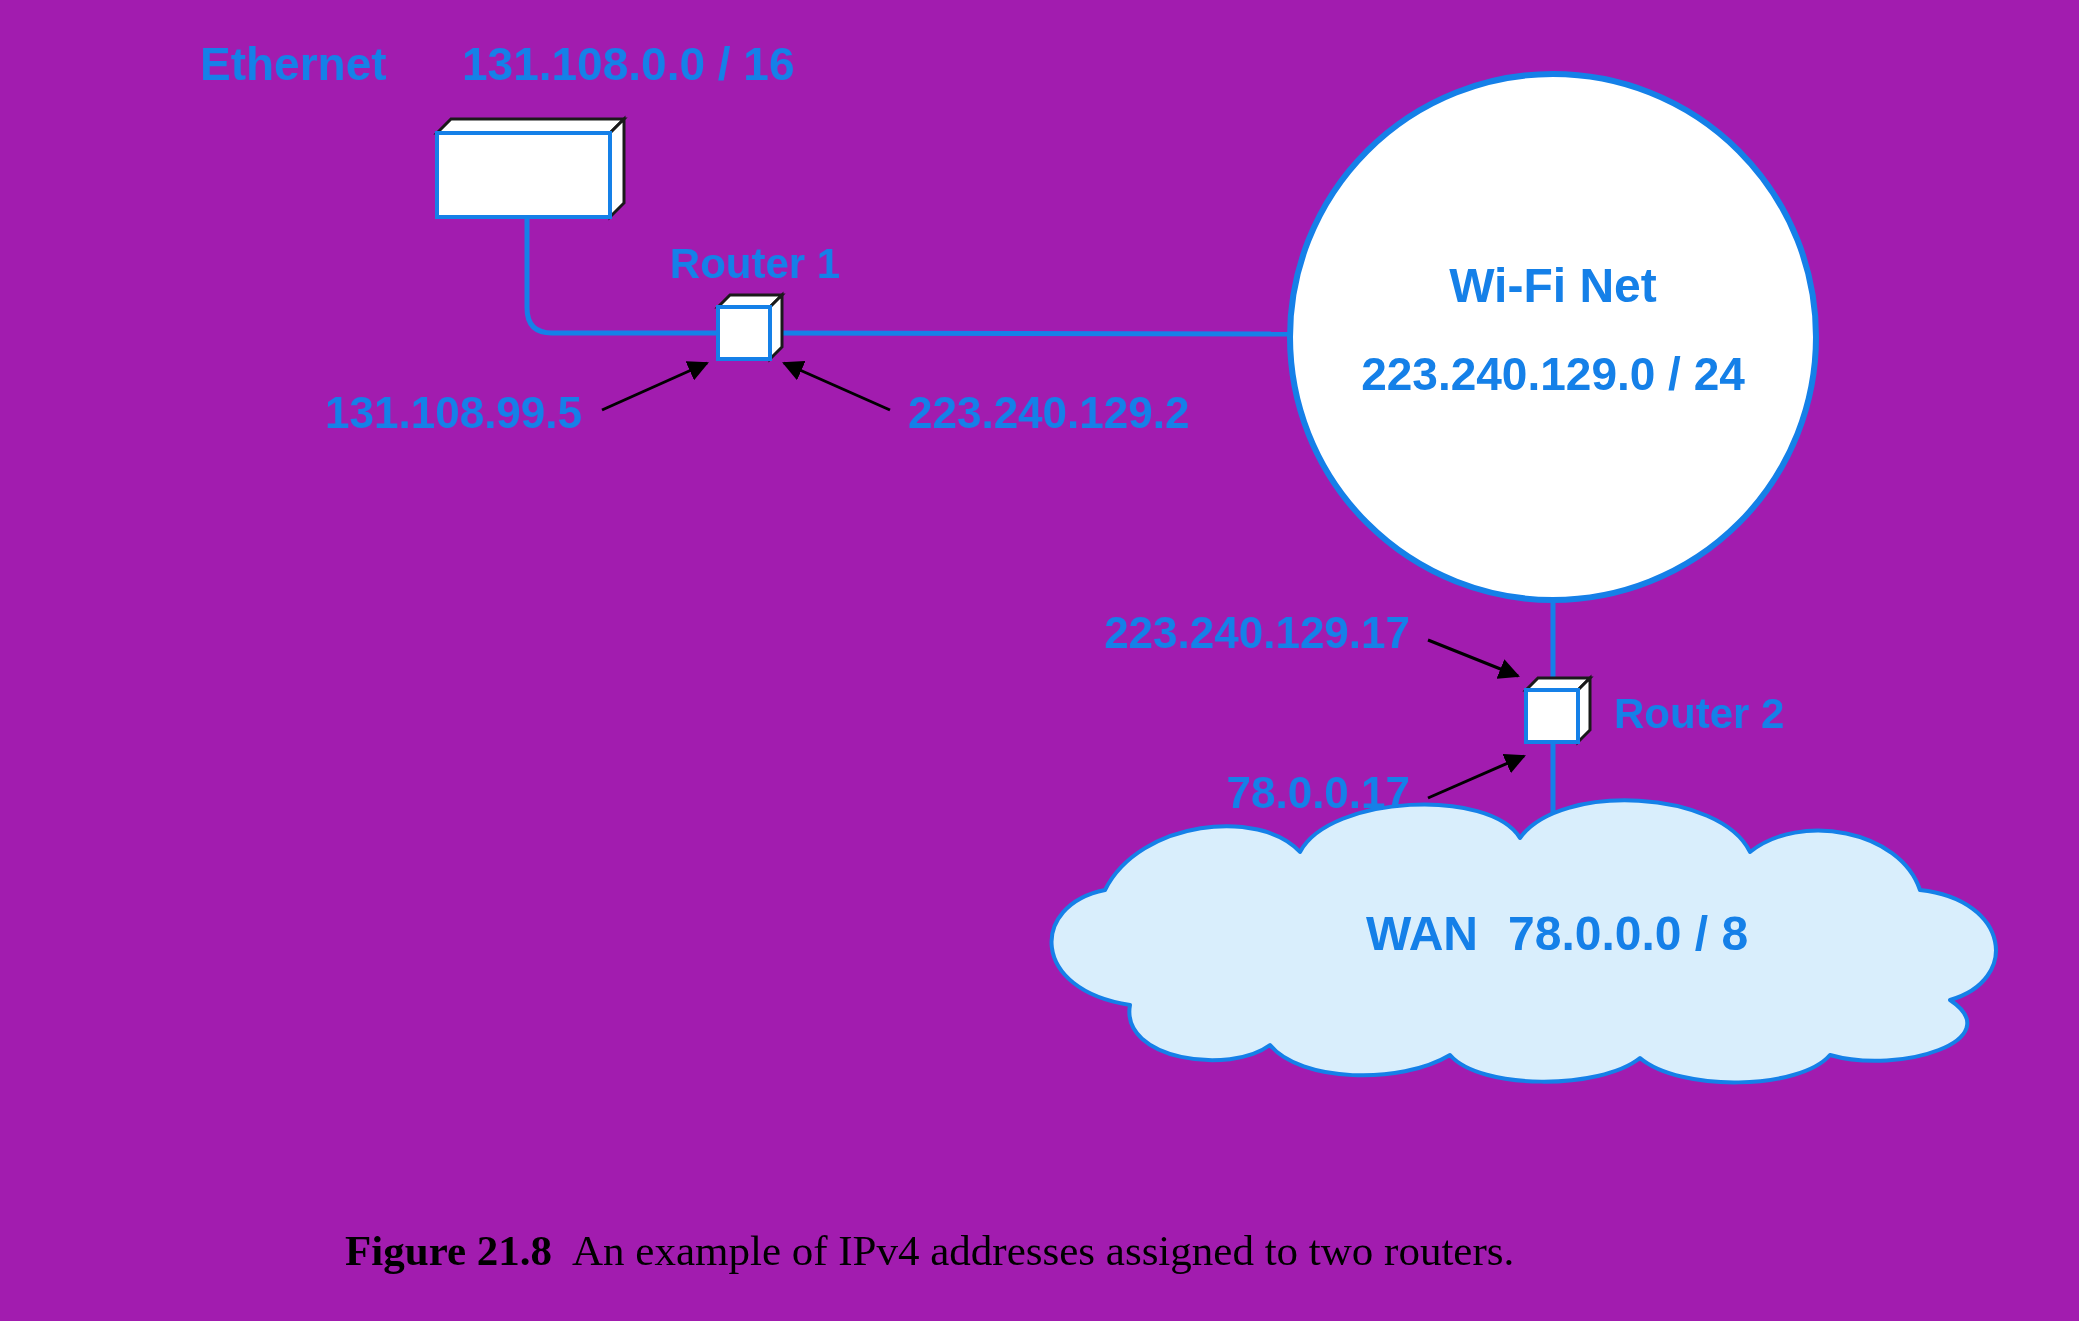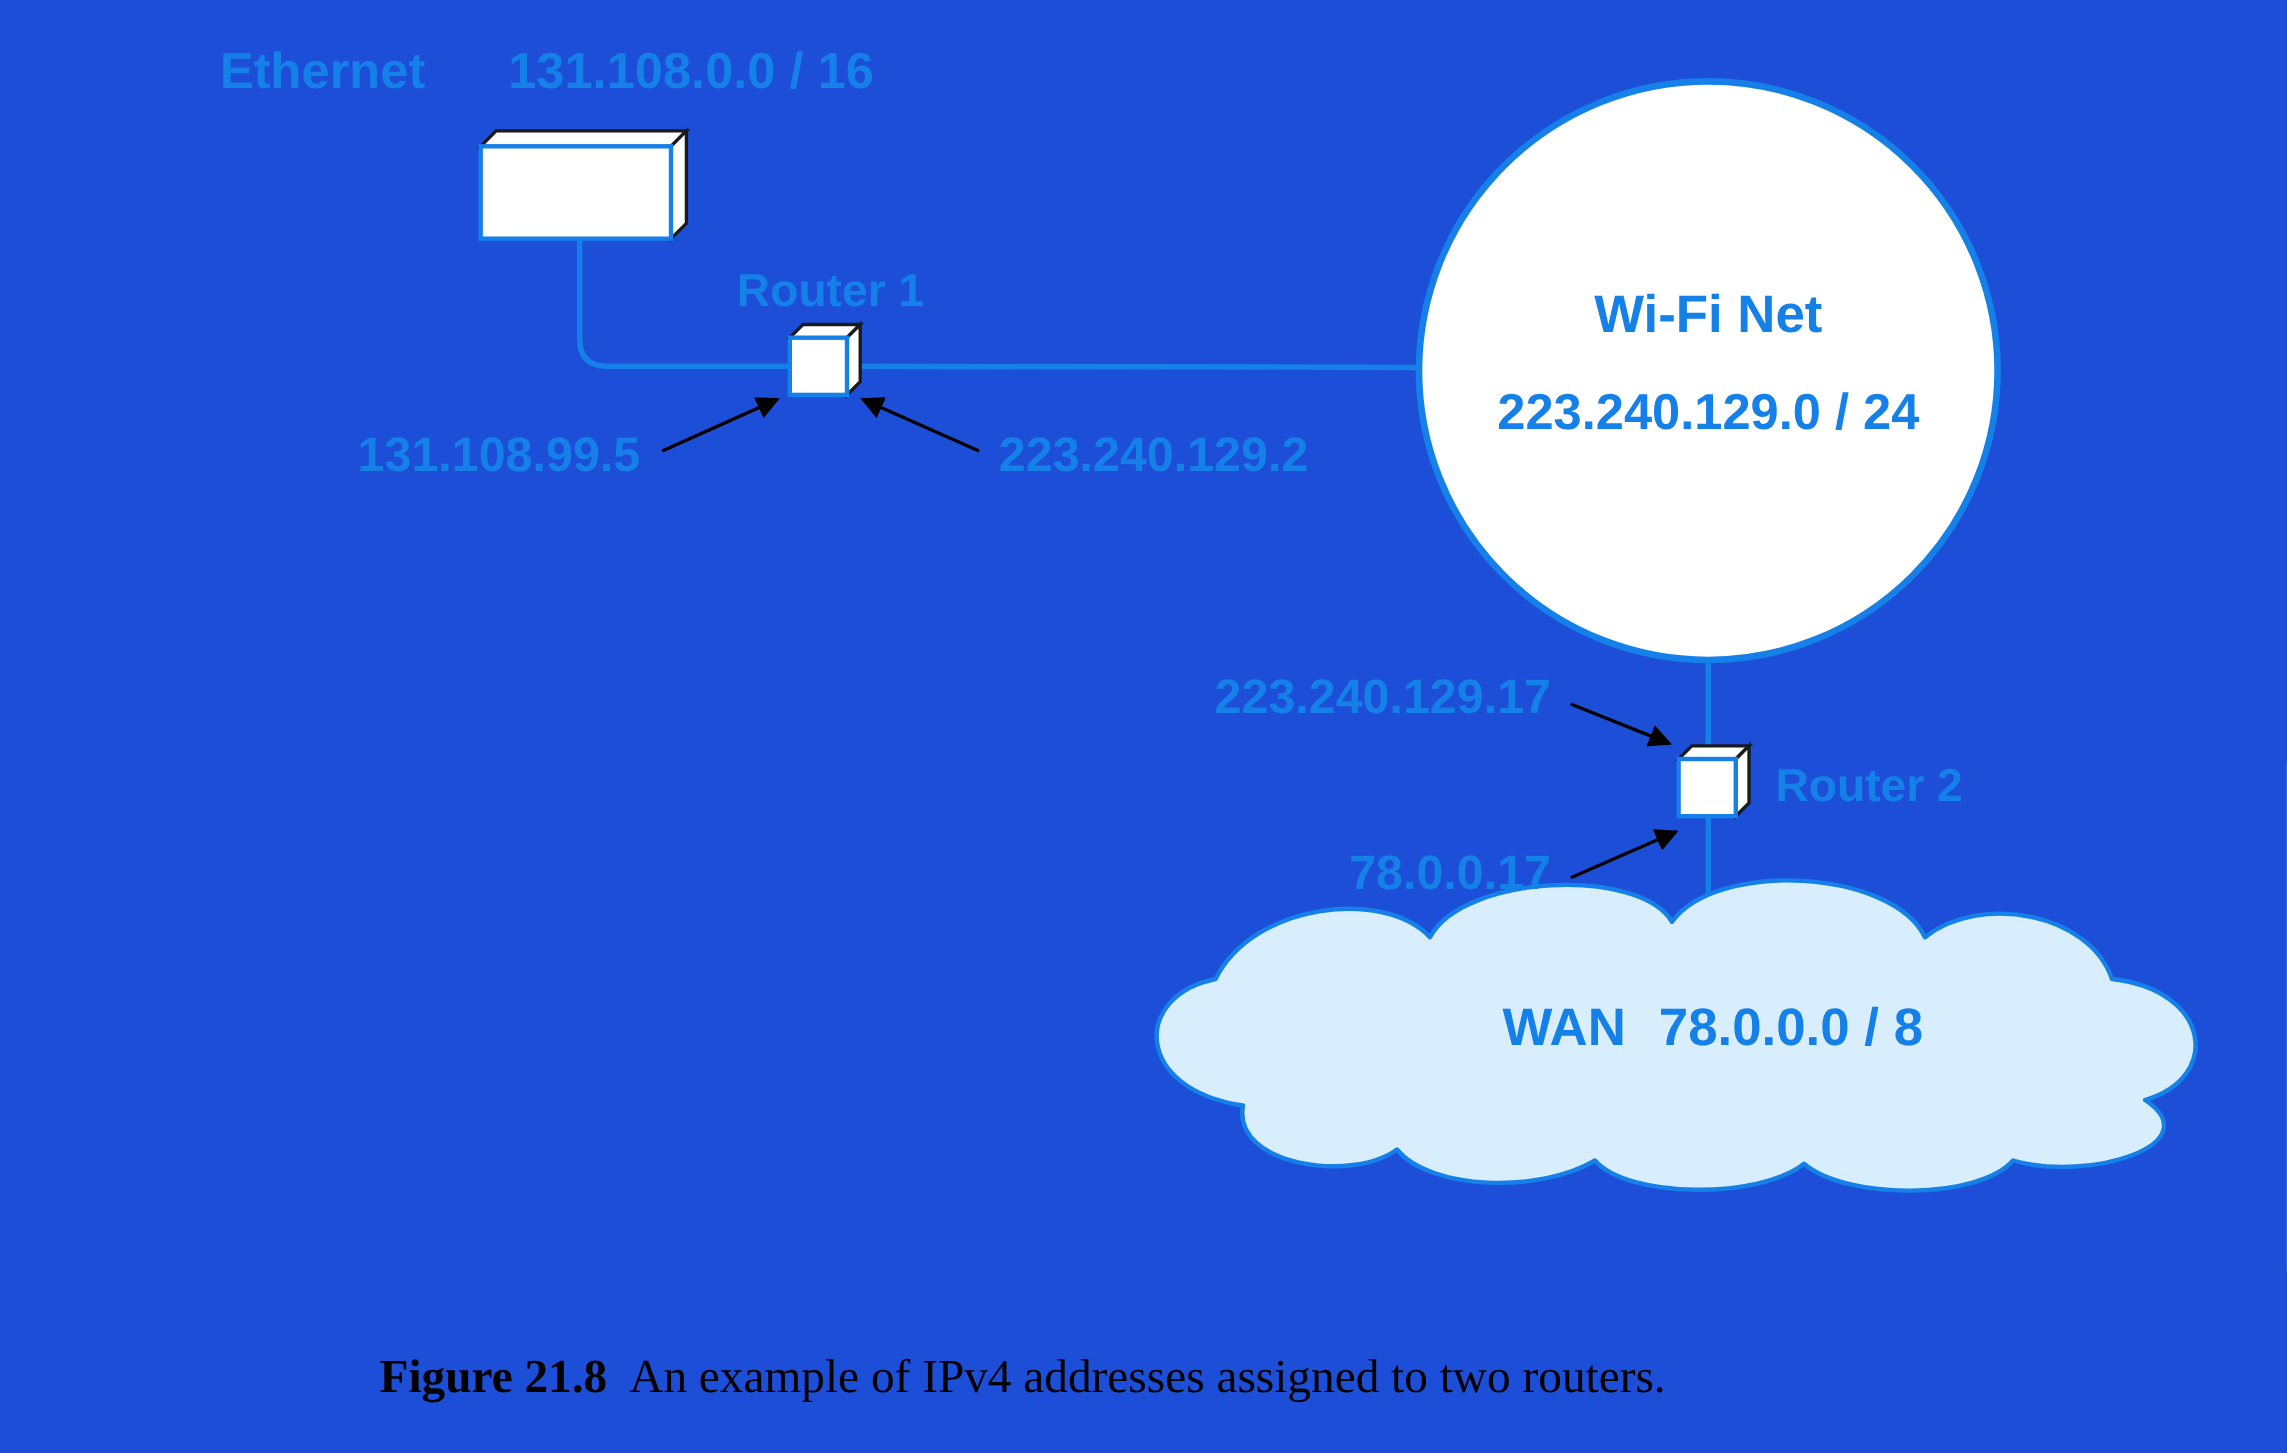--- a/index.html
+++ b/index.html
@@ -1,20 +1,20 @@
 <!DOCTYPE html>
 <html><head>
 <meta charset="utf-8">
 <style>
   html, body { margin: 0; padding: 0; background: #ffffff; }
   .stage {
     position: relative;
     width: 2079px;
     height: 1321px;
-    background: #1d4ed8;
+    background: #a21caf;
     overflow: hidden;
   }
   svg { display: block; }
   .lbl  { font-family: "Liberation Sans", sans-serif; font-weight: bold; fill: #1580e8; }
   .cap  { font-family: "Liberation Serif", serif; fill: #000000; }
   .bluestroke { stroke: #1580e8; fill: none; stroke-linecap: butt; }
   .arrowline  { stroke: #000000; stroke-width: 3; fill: none; }
   .face-front { fill: #ffffff; stroke: #1580e8; stroke-width: 4; stroke-linejoin: miter; }
   .face-3d    { fill: #ffffff; stroke: #1a1a1a; stroke-width: 3; stroke-linejoin: miter; }
   .wifi-circle { fill: #ffffff; stroke: #1580e8; stroke-width: 6; }

